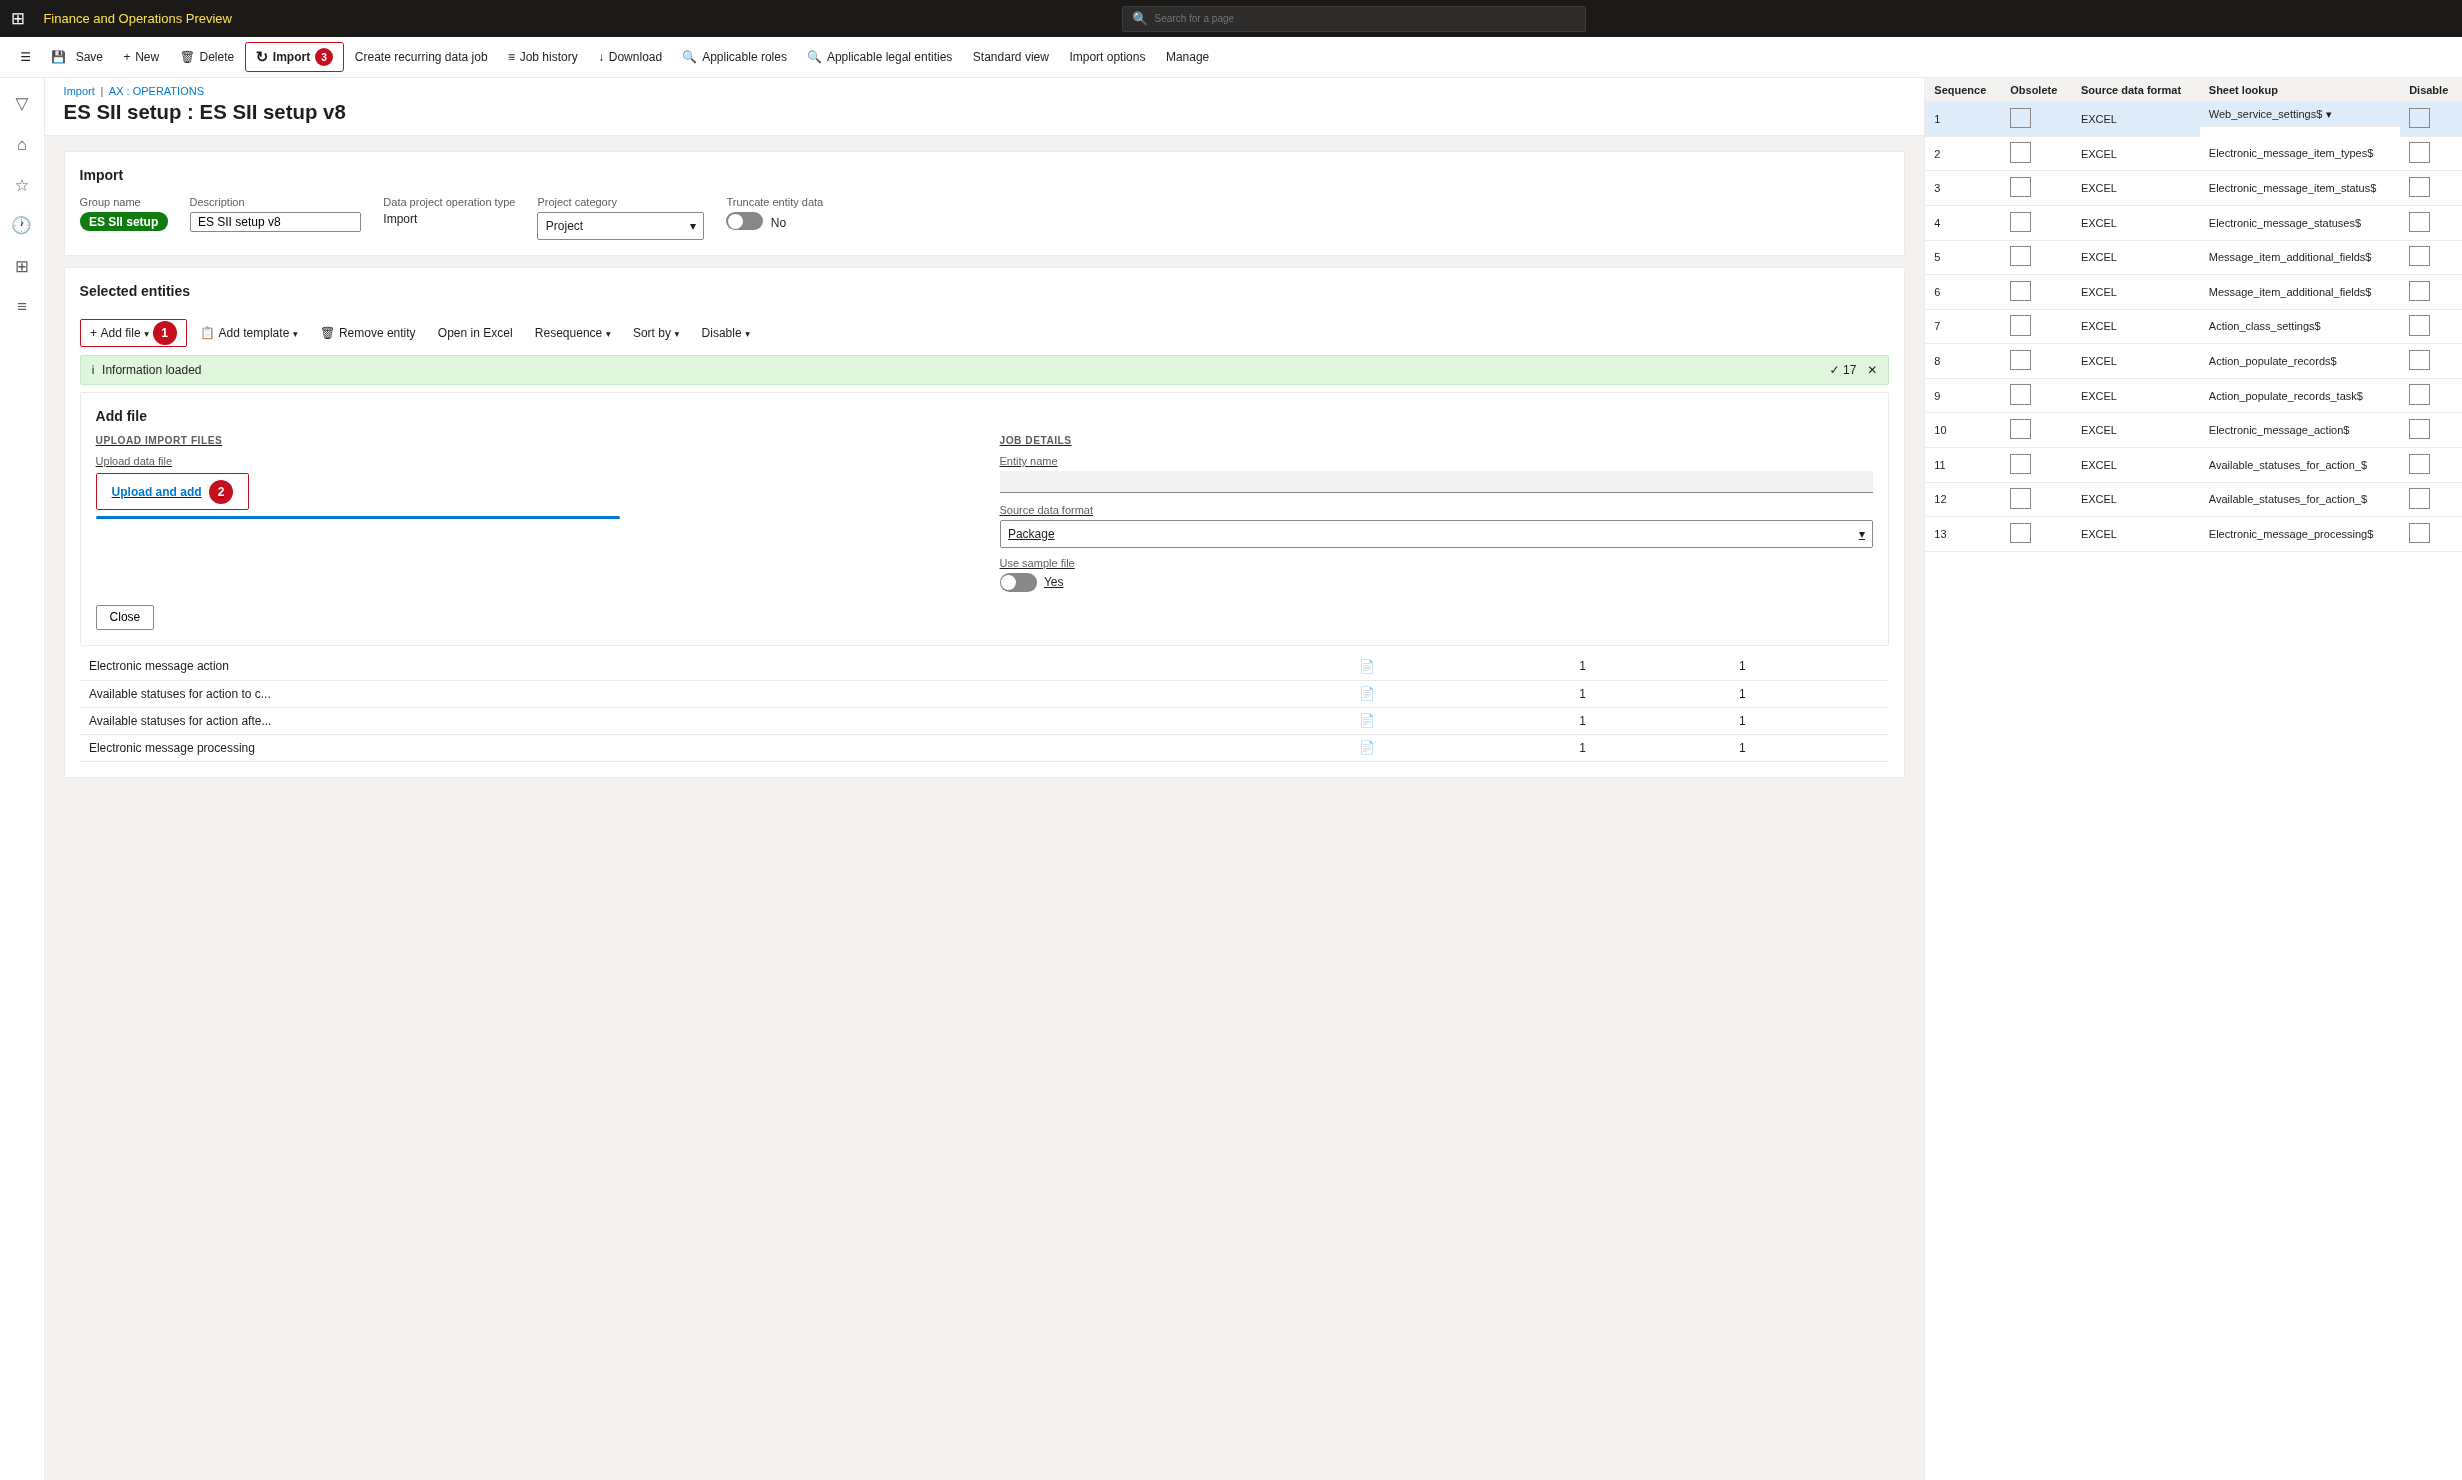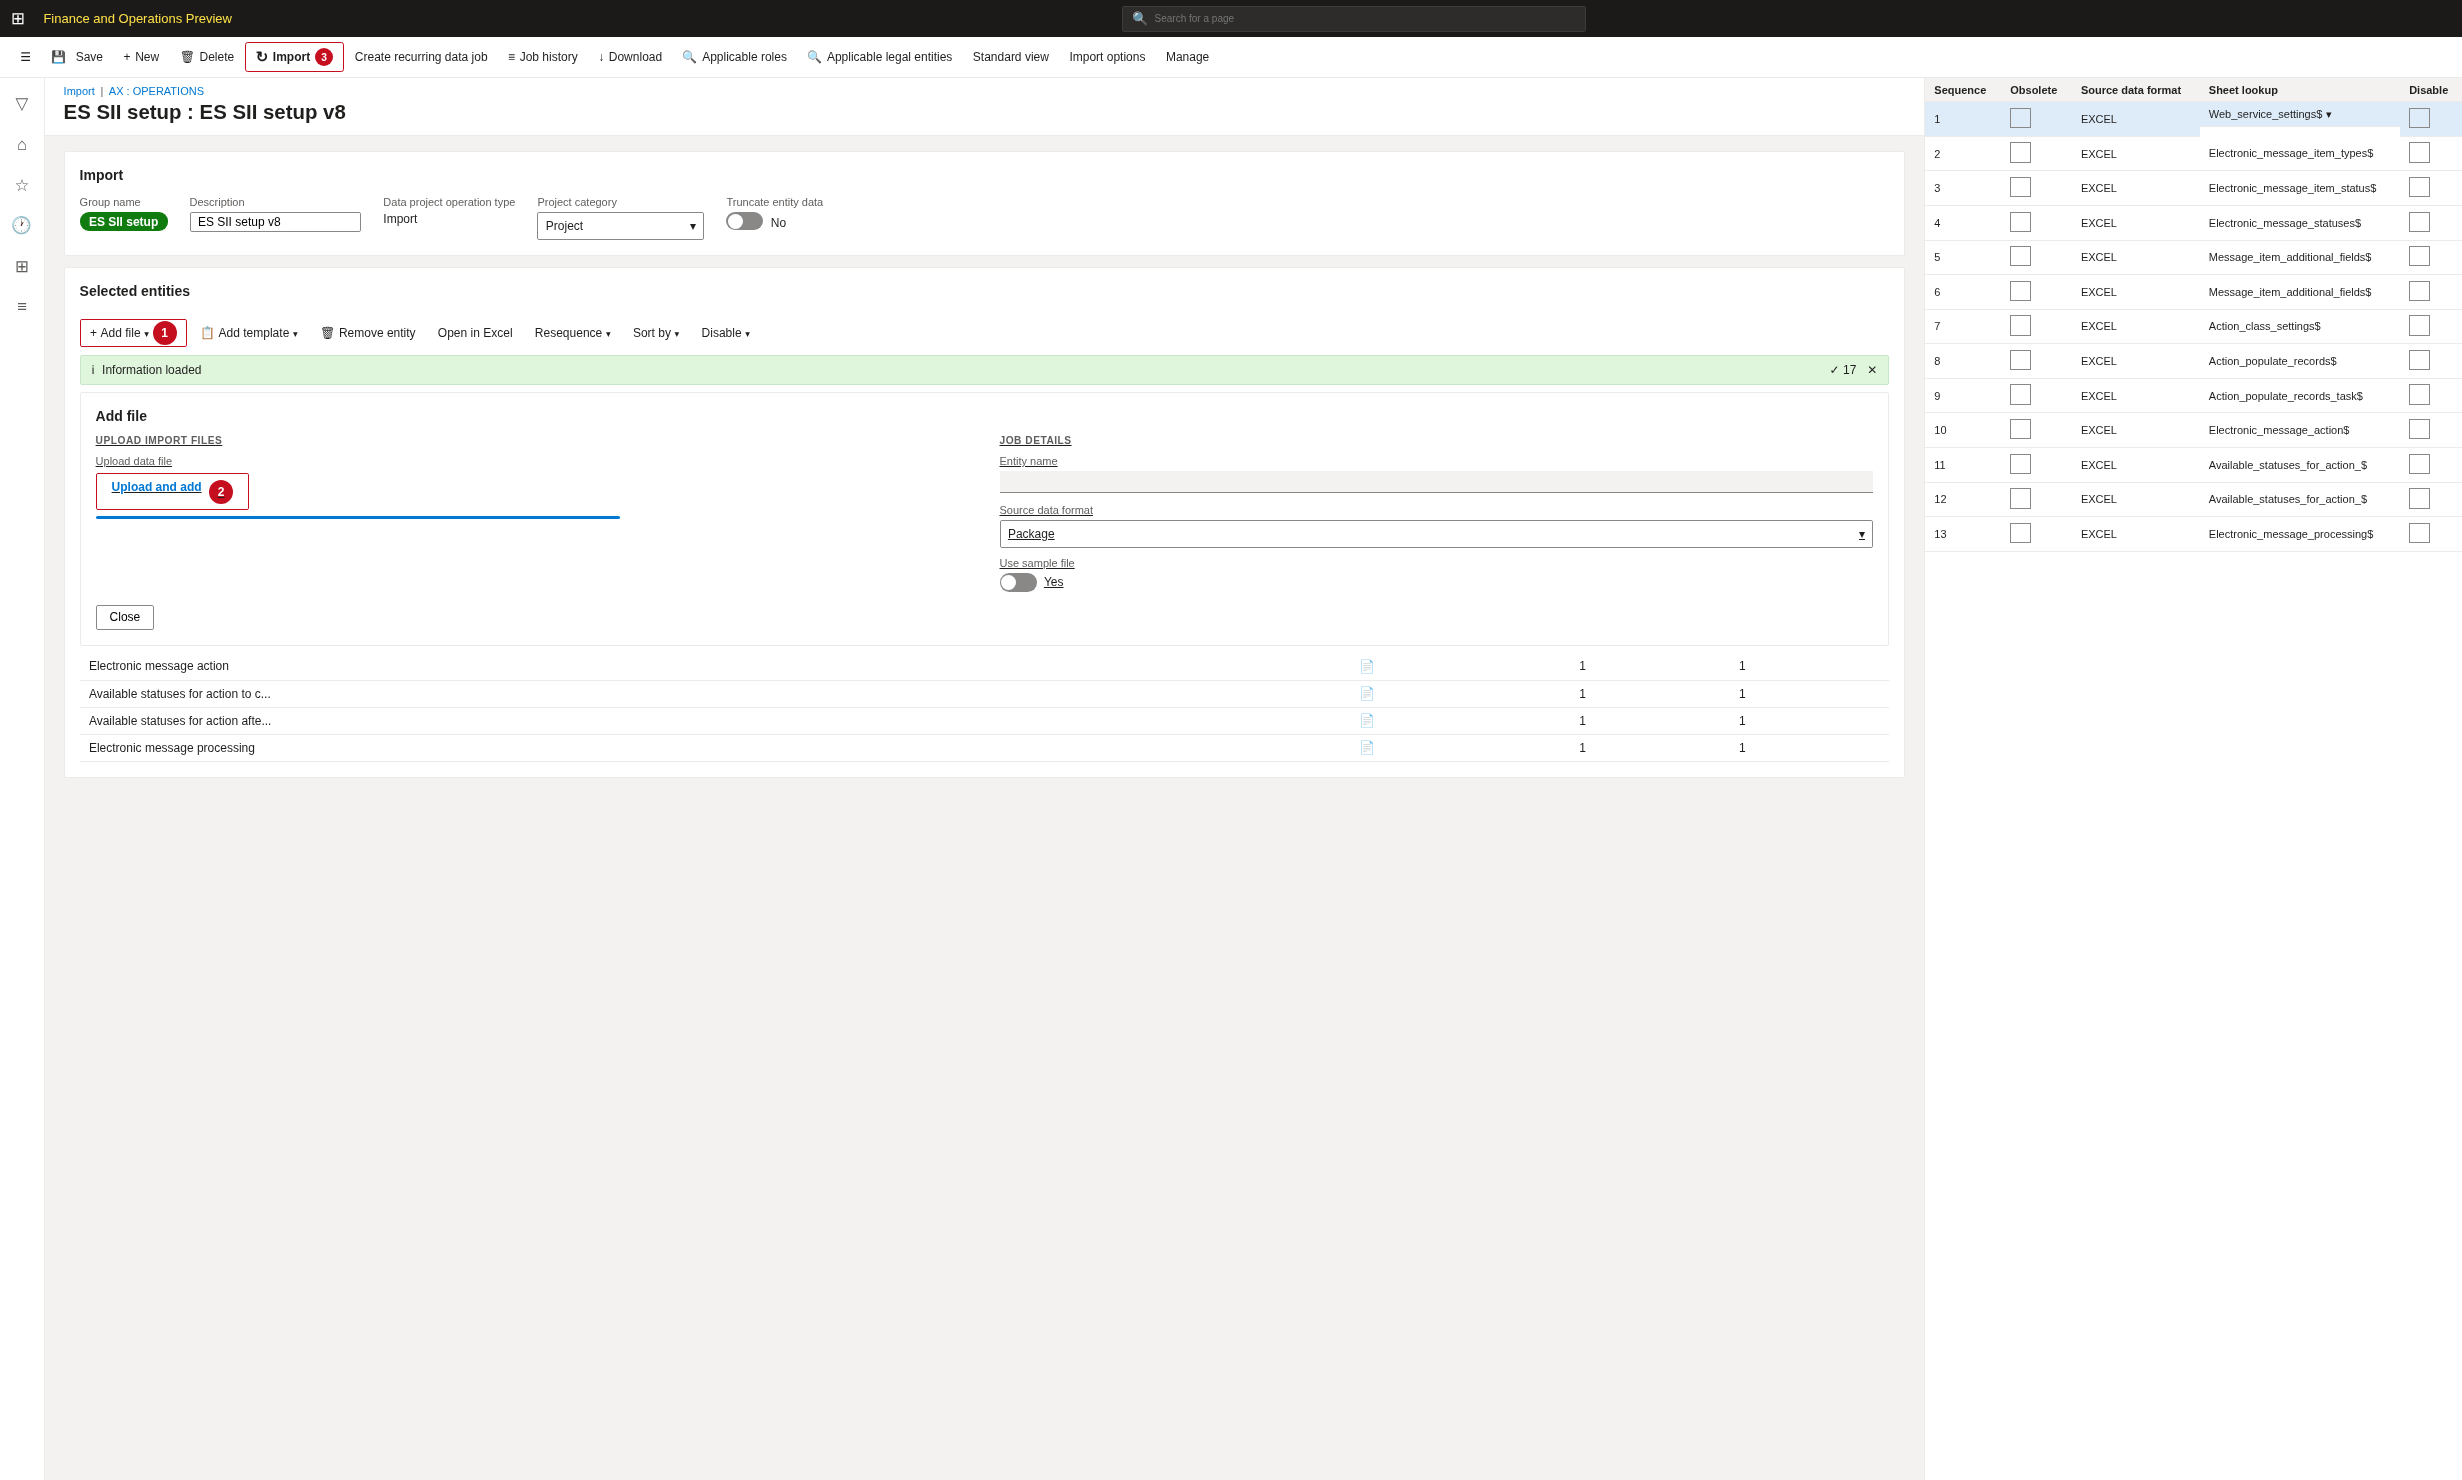--- a/index.html
+++ b/index.html
@@ -290,21 +290,21 @@
       background: #fff;
       border: 0.9px solid #0078d4;
       color: #0078d4;
       padding: 5.6px 15px;
       border-radius: 1.9px;
       cursor: pointer;
       font-size: 12px;
       font-weight: 600;
       border: 1.9px solid #c50f1f;
       display: inline-flex;
-      align-items: flex-start;
+      align-items: center;
       gap: 7.4px;
     }
     .upload-progress {
       height: 2.8px;
       background: #0078d4;
       width: 60%;
       border-radius: 1.9px;
       margin-top: 5.6px;
     }
     .entity-name-field {

